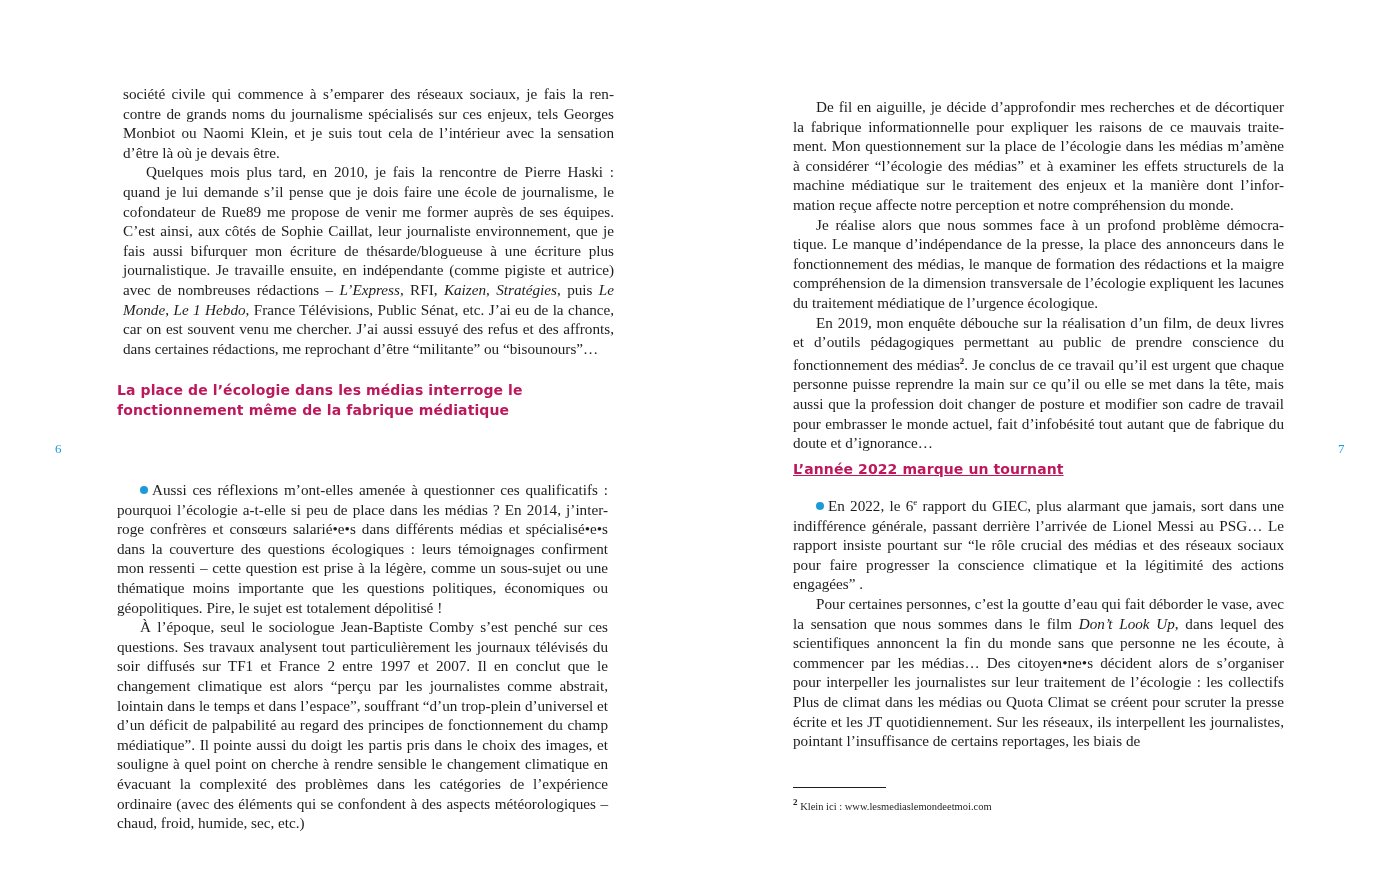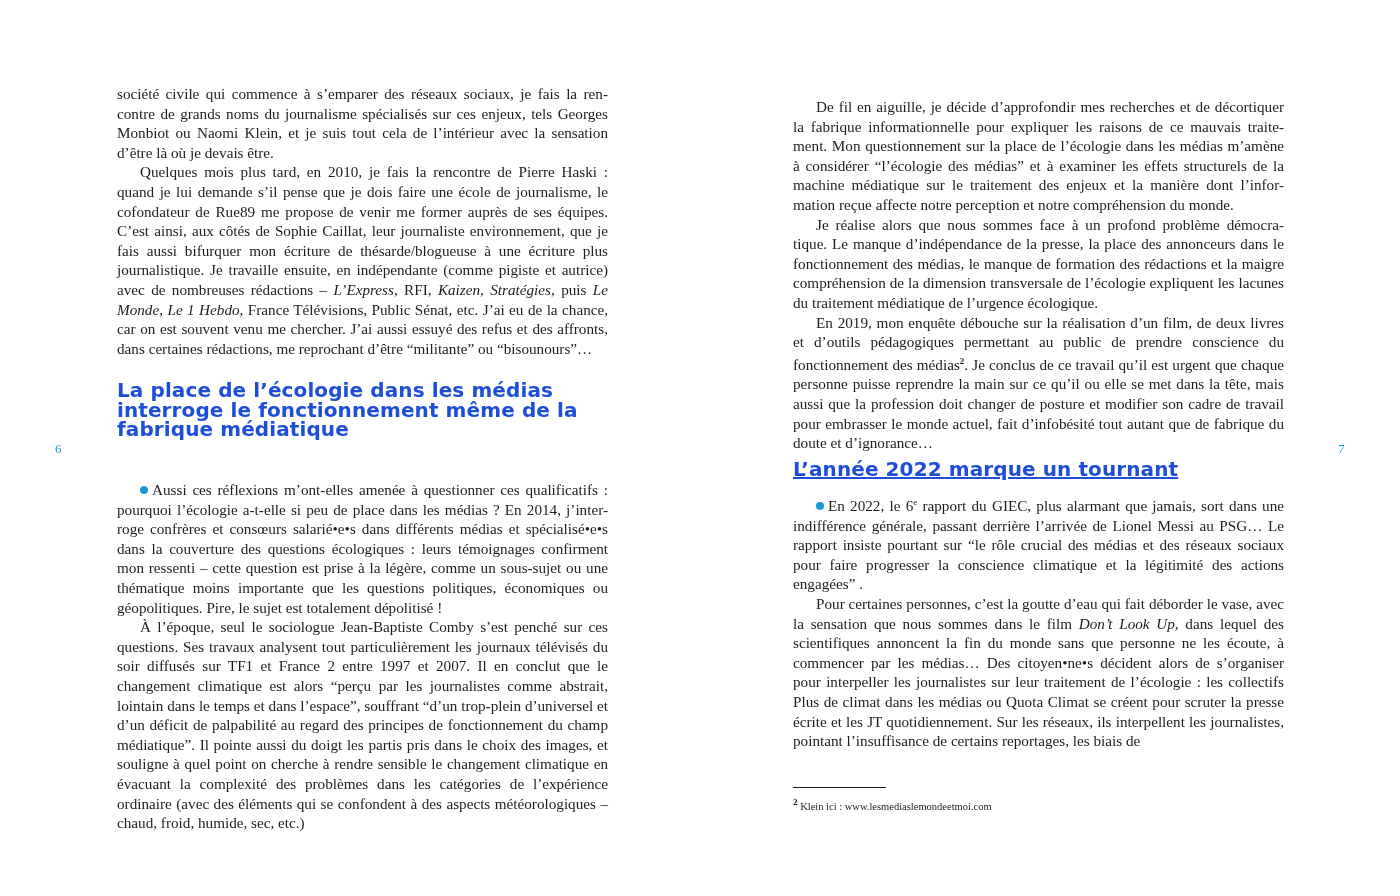--- a/index.html
+++ b/index.html
@@ -18,22 +18,22 @@
       hyphens: auto;
     }
     .page-left .textblock { left: 117px; }
     .page-right .textblock { left: 93px; }
     .p { margin: 0; text-indent: 23px; }
     .p.noindent { text-indent: 0; }
     .heading {
       position: absolute;
       font-family: "DejaVu Sans", "Liberation Sans", sans-serif;
       font-weight: bold;
-      color: #1d4ed8;
-      font-size: 20px;
+      color: #be185d;
+      font-size: 14px;
       line-height: 19.5px;
       margin: 0;
       letter-spacing: 0.1px;
     }
     .page-left .heading { left: 117px; top: 381px; width: 480px; }
     .page-right .heading { left: 93px; top: 460px; width: 480px; text-decoration: underline; }
     .bullet {
       display: inline-block;
       width: 8px; height: 8px;
       border-radius: 50%;
@@ -63,21 +63,21 @@
       font-size: 10.5px;
       color: #1d1d1d;
     }
     .footnote sup, .p sup { font-size: 9px; font-weight: bold; }
     em { }
   </style>
 </head>
 <body>
 
 <div class="page page-left">
-  <div class="textblock" style="top:84px;">
+  <div class="textblock" style="top:84px;margin-left:6px;">
     <p class="p noindent">société civile qui commence à s’emparer des réseaux sociaux, je fais la ren-contre de grands noms du journalisme spécialisés sur ces enjeux, tels Georges Monbiot ou Naomi Klein, et je suis tout cela de l’intérieur avec la sensation d’être là où je devais être.</p>
     <p class="p"><span>Quelques mois plus tard, en 2010, je fais la rencontre de Pierre Haski : quand je lui demande s’il pense que je dois faire une école de journalisme, le cofondateur de Rue89 me propose de venir me former auprès de ses équipes. C’est ainsi, aux côtés de Sophie Caillat, leur journaliste environnement, que je fais aussi bifurquer mon écriture de thésarde/blogueuse à une écriture plus journalistique. Je travaille ensuite, en indépendante (comme pigiste et autrice) avec de nombreuses rédactions – </span><em>L’Express</em><span>, RFI, </span><em>Kaizen</em><span>, </span><em>Stratégies</em><span>, puis </span><em>Le Monde</em><span>, </span><em>Le 1 Hebdo</em><span>, France Télévisions, Public Sénat, etc. J’ai eu de la chance, </span><span>car on est souvent venu me chercher. J’ai aussi essuyé des refus et des affronts, dans certaines rédactions, me reprochant d’être “militante” ou “bisounours”…</span></p>
   </div>
 
   <h2 class="heading">La place de l’écologie dans les médias interroge le fonctionnement même de la fabrique médiatique</h2>
 
   <div class="folio folio-left">6</div>
 
   <div class="textblock" style="top:480px;">
     <p class="p"><span class="bullet"></span><span>Aussi ces réflexions m’ont-elles amenée à questionner ces qualificatifs : pourquoi l’écologie a-t-elle si peu de place dans les médias ? En 2014, j’inter-roge confrères et consœurs salarié•e•s dans différents médias et spécialisé•e•s dans la couverture des questions écologiques : leurs témoignages confirment mon ressenti – cette question est prise à la légère, comme un sous-sujet ou une thématique moins importante que les questions politiques, économiques ou géopolitiques. Pire, le sujet est totalement dépolitisé !</span></p>

